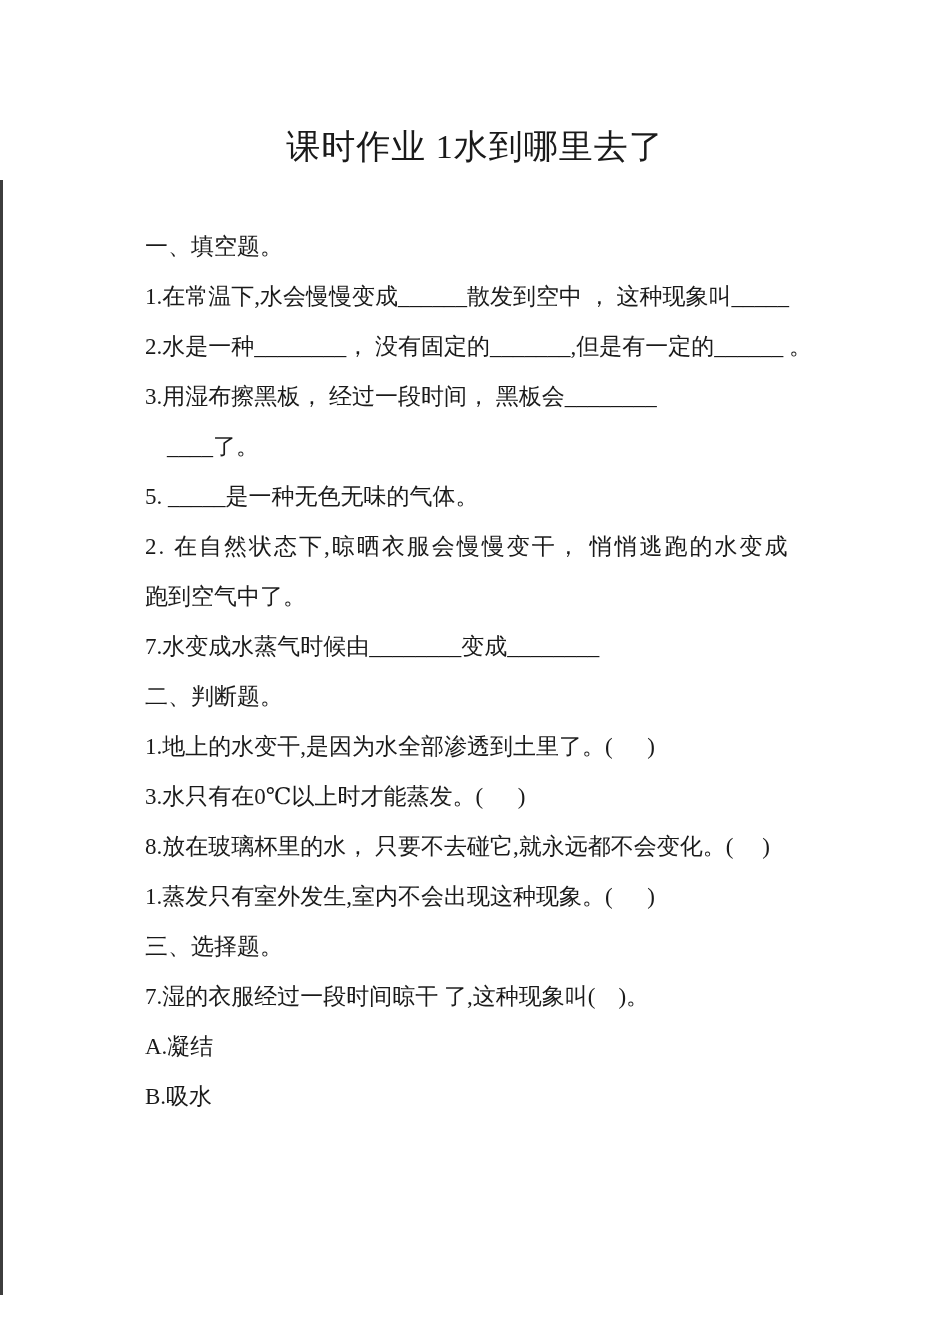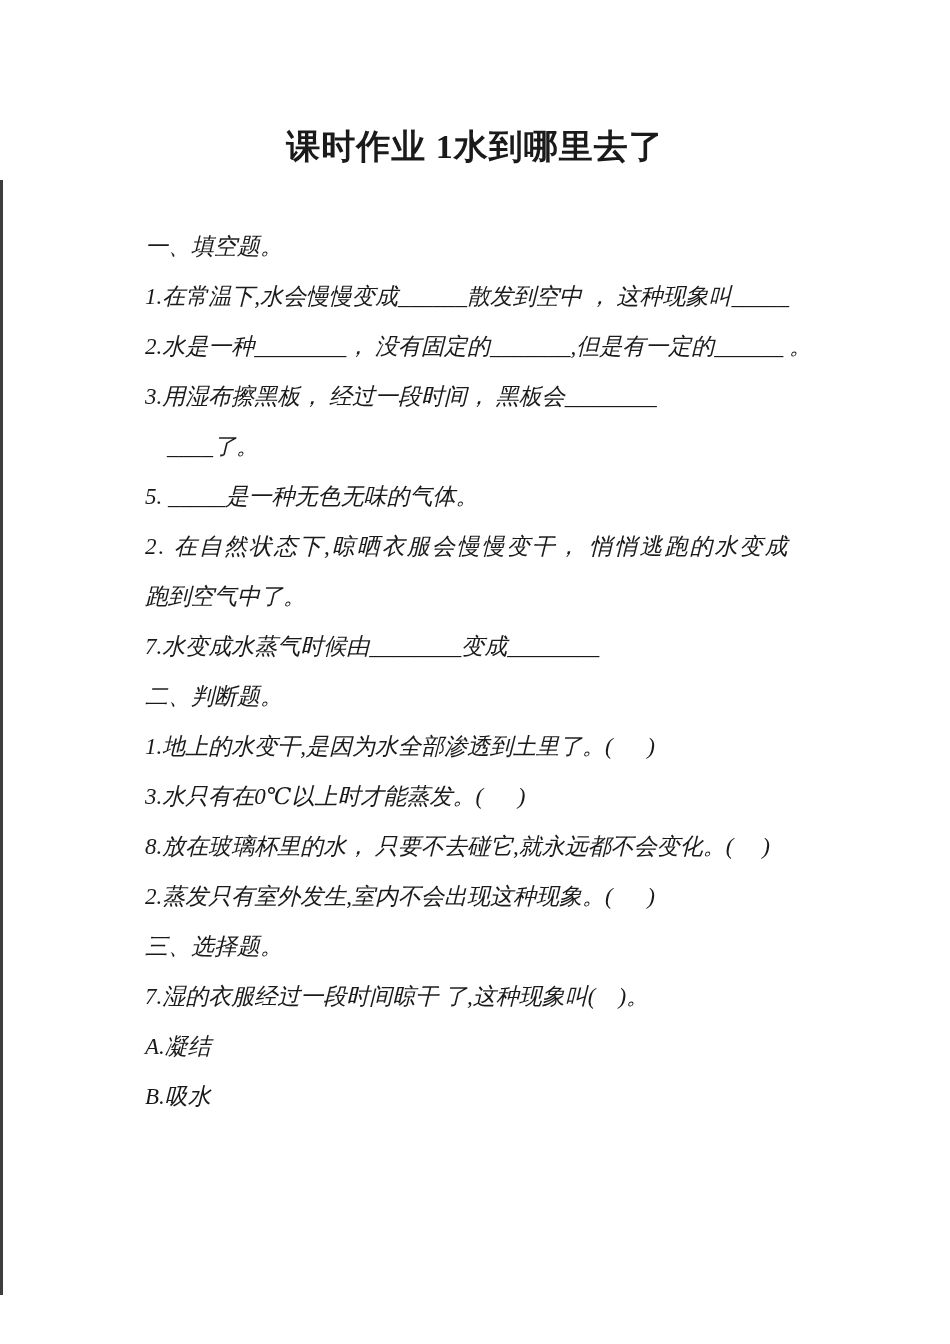--- a/index.html
+++ b/index.html
@@ -22,27 +22,26 @@
     top: 180px;
     width: 3px;
     height: 1115px;
     background: #3d3d3d;
   }
   .title {
     padding-top: 124px;
     text-align: center;
     font-size: 34px;
     line-height: 46px;
-    font-weight: bold;
+    font-weight: normal;
     letter-spacing: 1px;
     white-space: pre;
   }
   .content {
     margin: 52px 0 0 145px;
-    font-style: italic;
   }
   .line {
     height: 50px;
     line-height: 50px;
     font-size: 23px;
     white-space: pre;
   }
   .indent {
     padding-left: 22px;
   }
@@ -67,20 +66,20 @@
     <div class="line indent">____了。</div>
     <div class="line">5. _____是一种无色无味的气体。</div>
     <div class="line spread">2. 在自然状态下,晾晒衣服会慢慢变干， 悄悄逃跑的水变成</div>
     <div class="line">跑到空气中了。</div>
     <div class="line">7.水变成水蒸气时候由________变成________</div>
 
     <div class="line">二、判断题。</div>
     <div class="line">1.地上的水变干,是因为水全部渗透到土里了。(      )</div>
     <div class="line">3.水只有在0℃以上时才能蒸发。(      )</div>
     <div class="line">8.放在玻璃杯里的水， 只要不去碰它,就永远都不会变化。(     )</div>
-    <div class="line">2.蒸发只有室外发生,室内不会出现这种现象。(      )</div>
+    <div class="line">1.蒸发只有室外发生,室内不会出现这种现象。(      )</div>
 
     <div class="line">三、选择题。</div>
     <div class="line">7.湿的衣服经过一段时间晾干 了,这种现象叫(    )。</div>
     <div class="line">A.凝结</div>
     <div class="line">B.吸水</div>
   </div>
 </div>
 
 </body></html>

